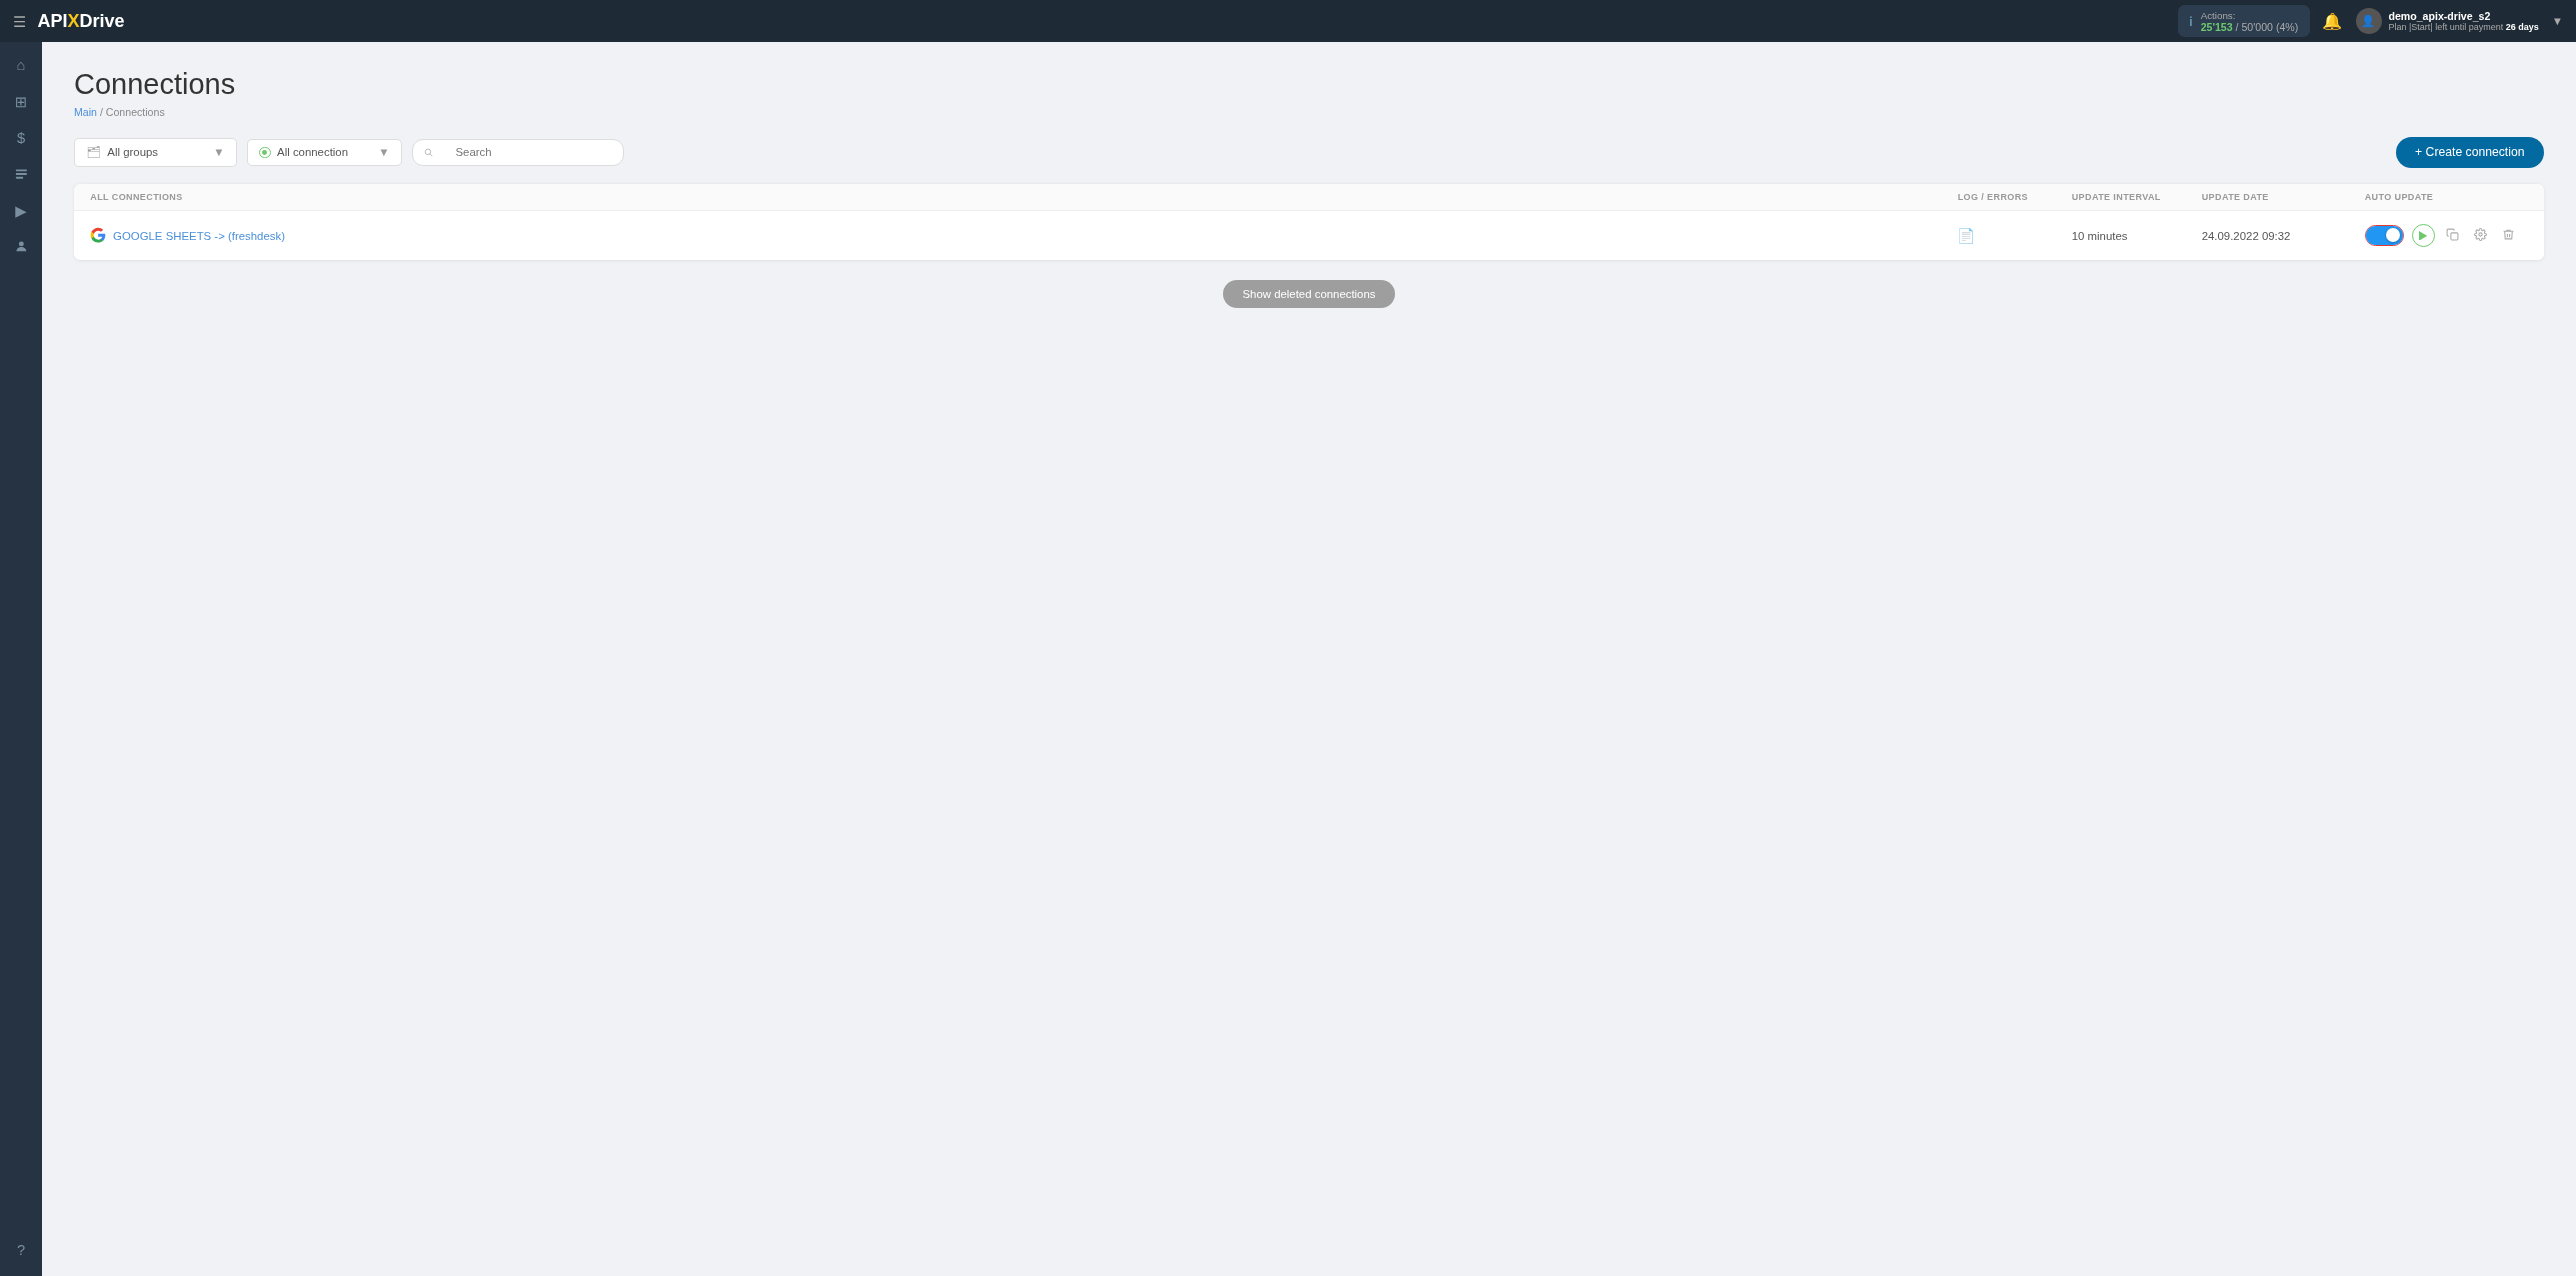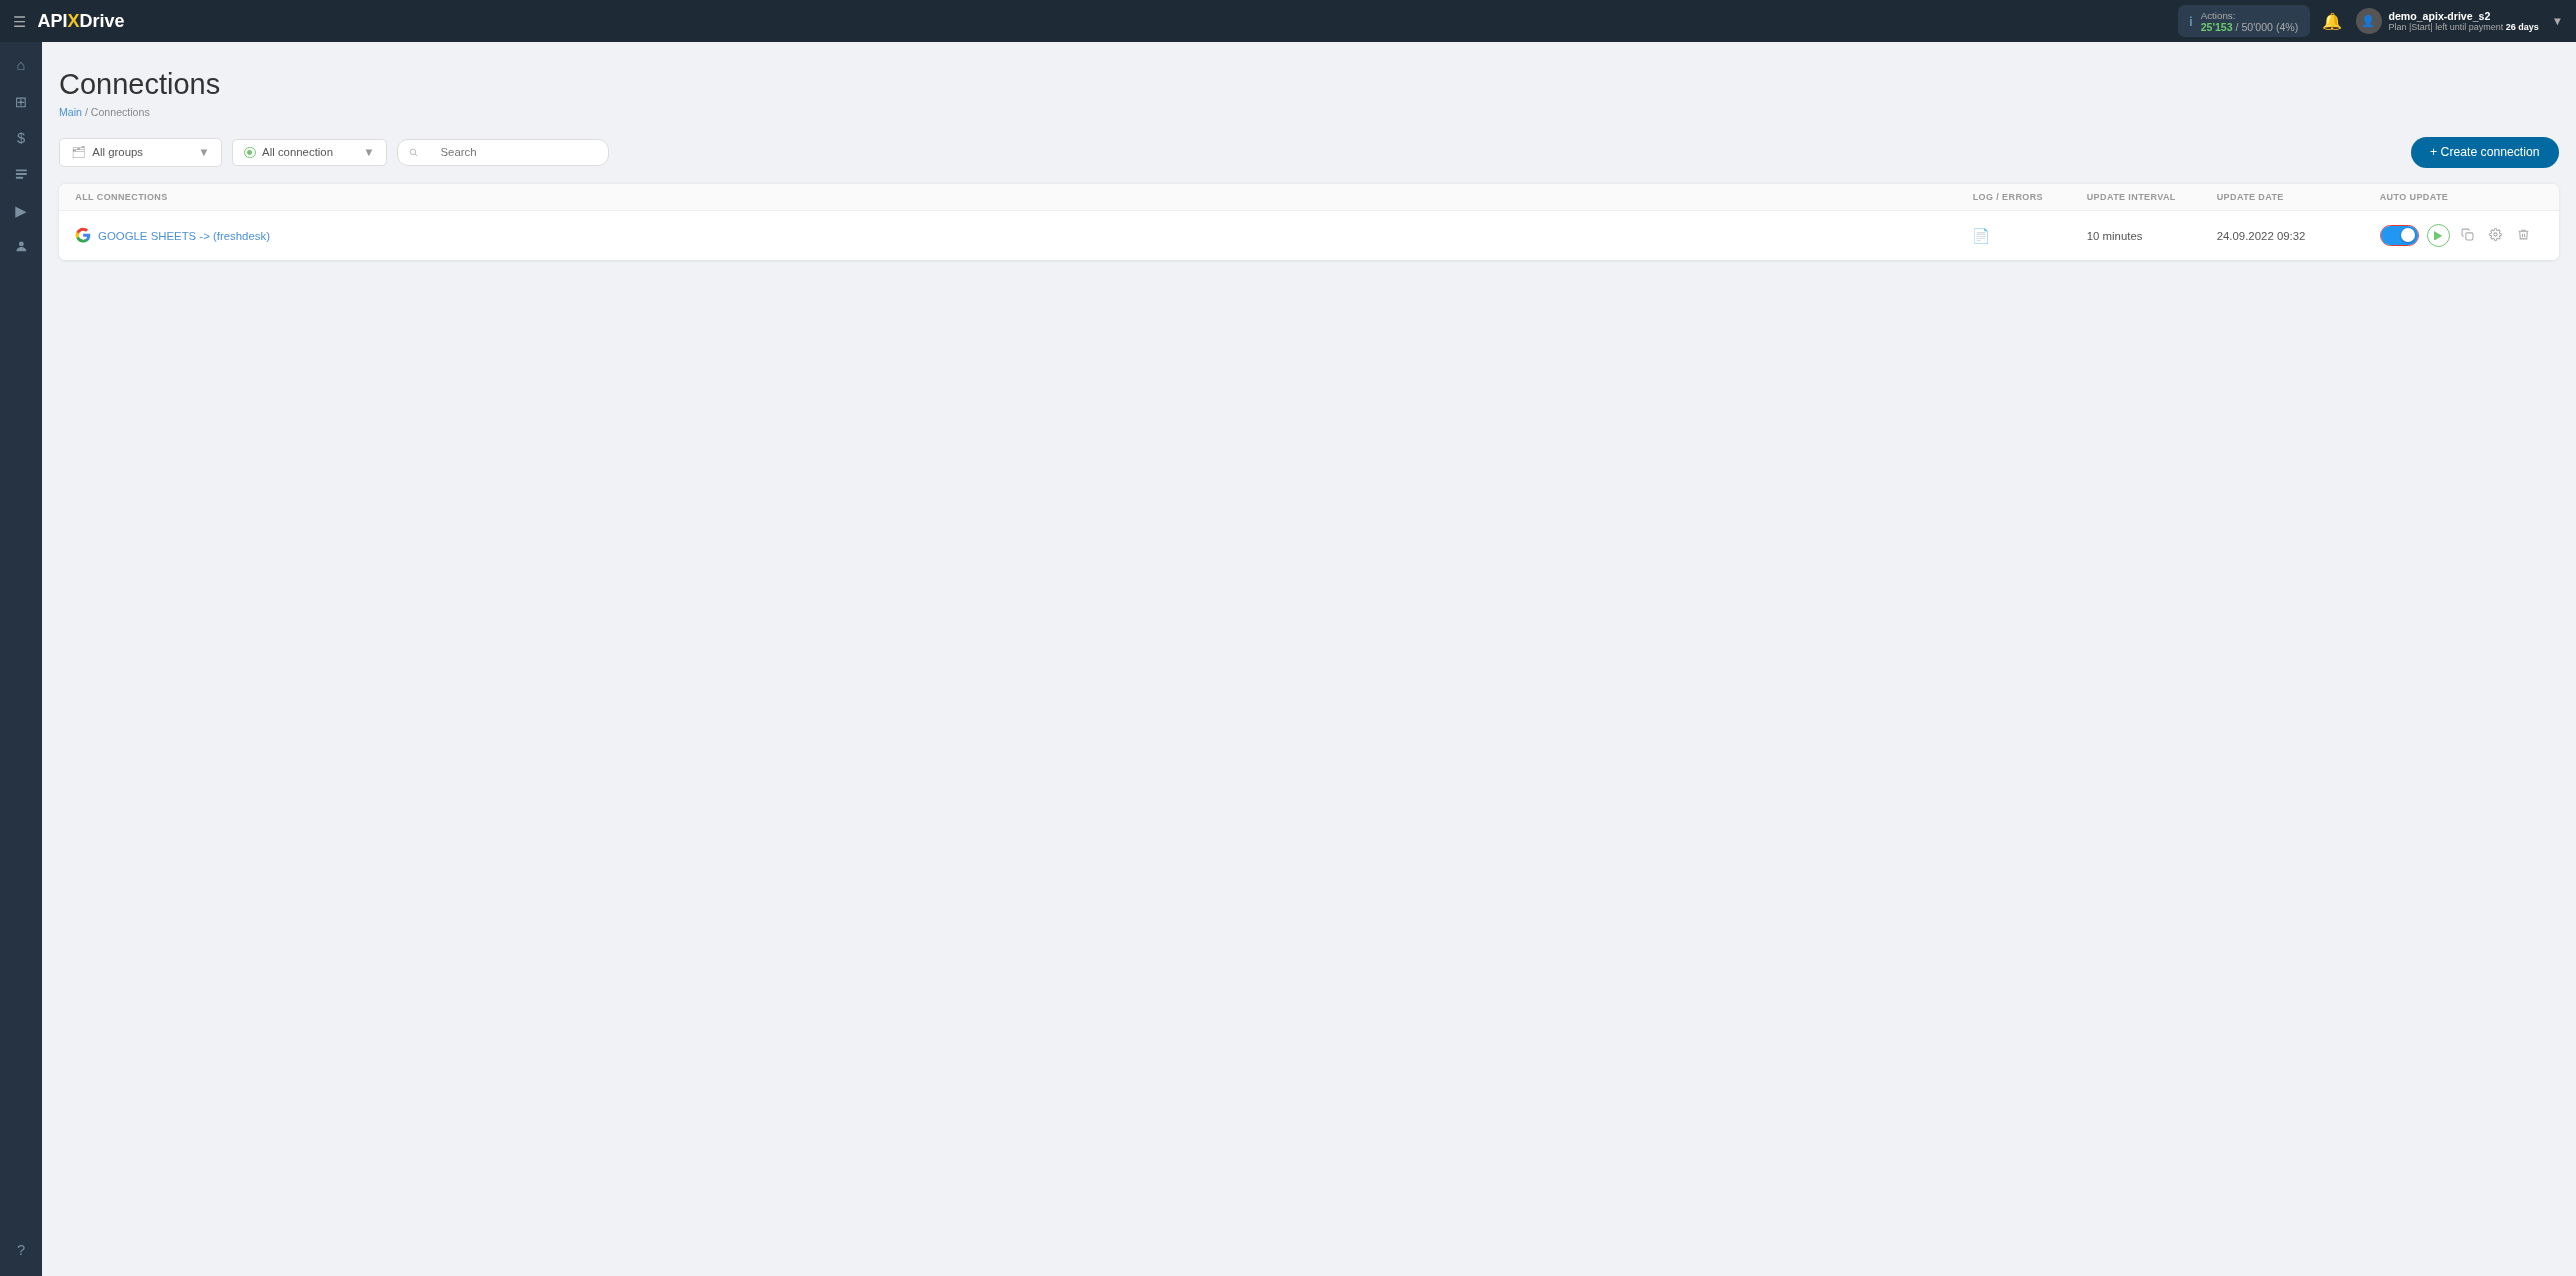--- a/index.html
+++ b/index.html
@@ -66,21 +66,21 @@
       margin-bottom: 3.3px;
       color: #7a90a0;
       cursor: pointer;
       font-size: 14.7px;
     }
 
     
     .main-content {
       flex: 1;
       overflow-y: auto;
-      padding: 26px 17px;
+      padding: 26px 32px;
       background: #f0f2f5;
     }
 
     .page-title {
       font-size: 29px;
       font-weight: 300;
       color: #333;
       margin-bottom: 4.9px;
     }
     .breadcrumb {
@@ -469,16 +469,19 @@
               <path d="M19 6l-1 14H6L5 6"></path>
               <path d="M10 11v6M14 11v6"></path>
               <path d="M9 6V4h6v2"></path>
             </svg>
           </button>
         </div>
       </div>
 
     </div>
 
+    <div class="show-deleted-area">
+      <button class="show-deleted-btn">Show deleted connections</button>
+    </div>
 
   </div>
 </div>
 
 
 </body></html>

